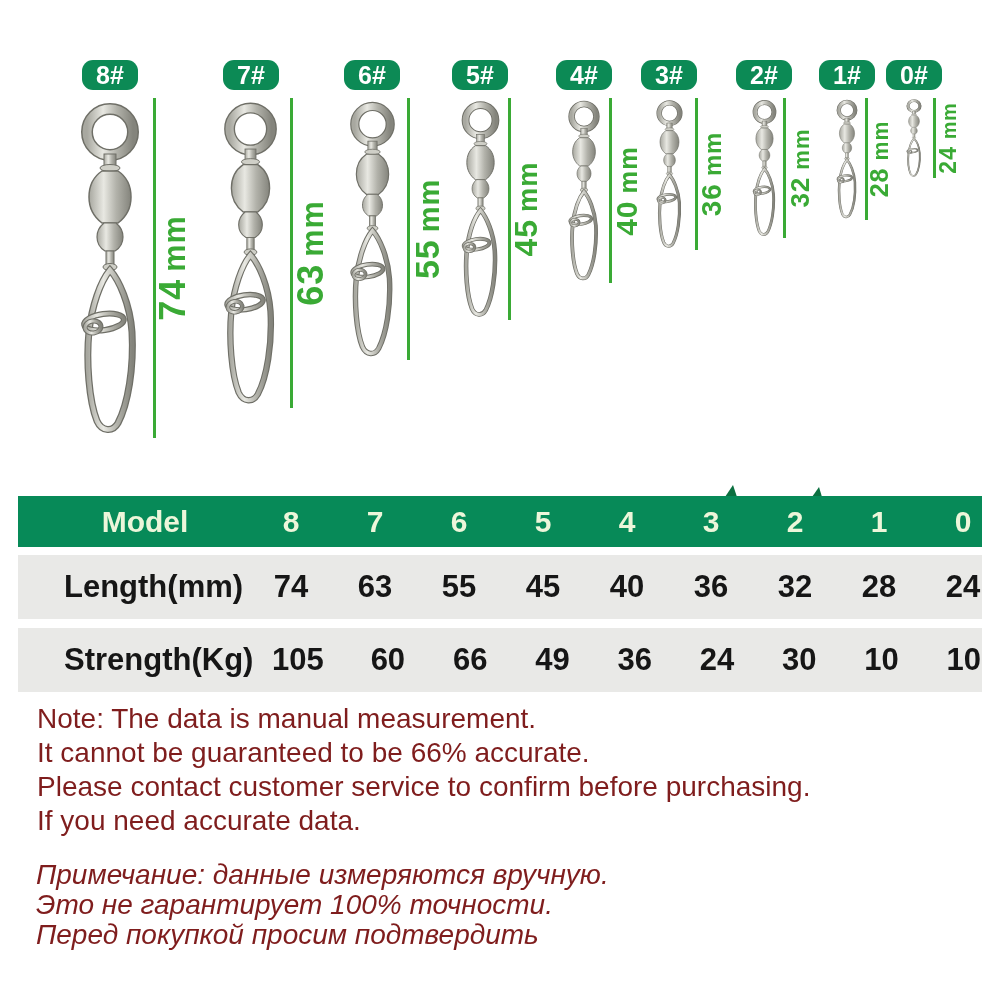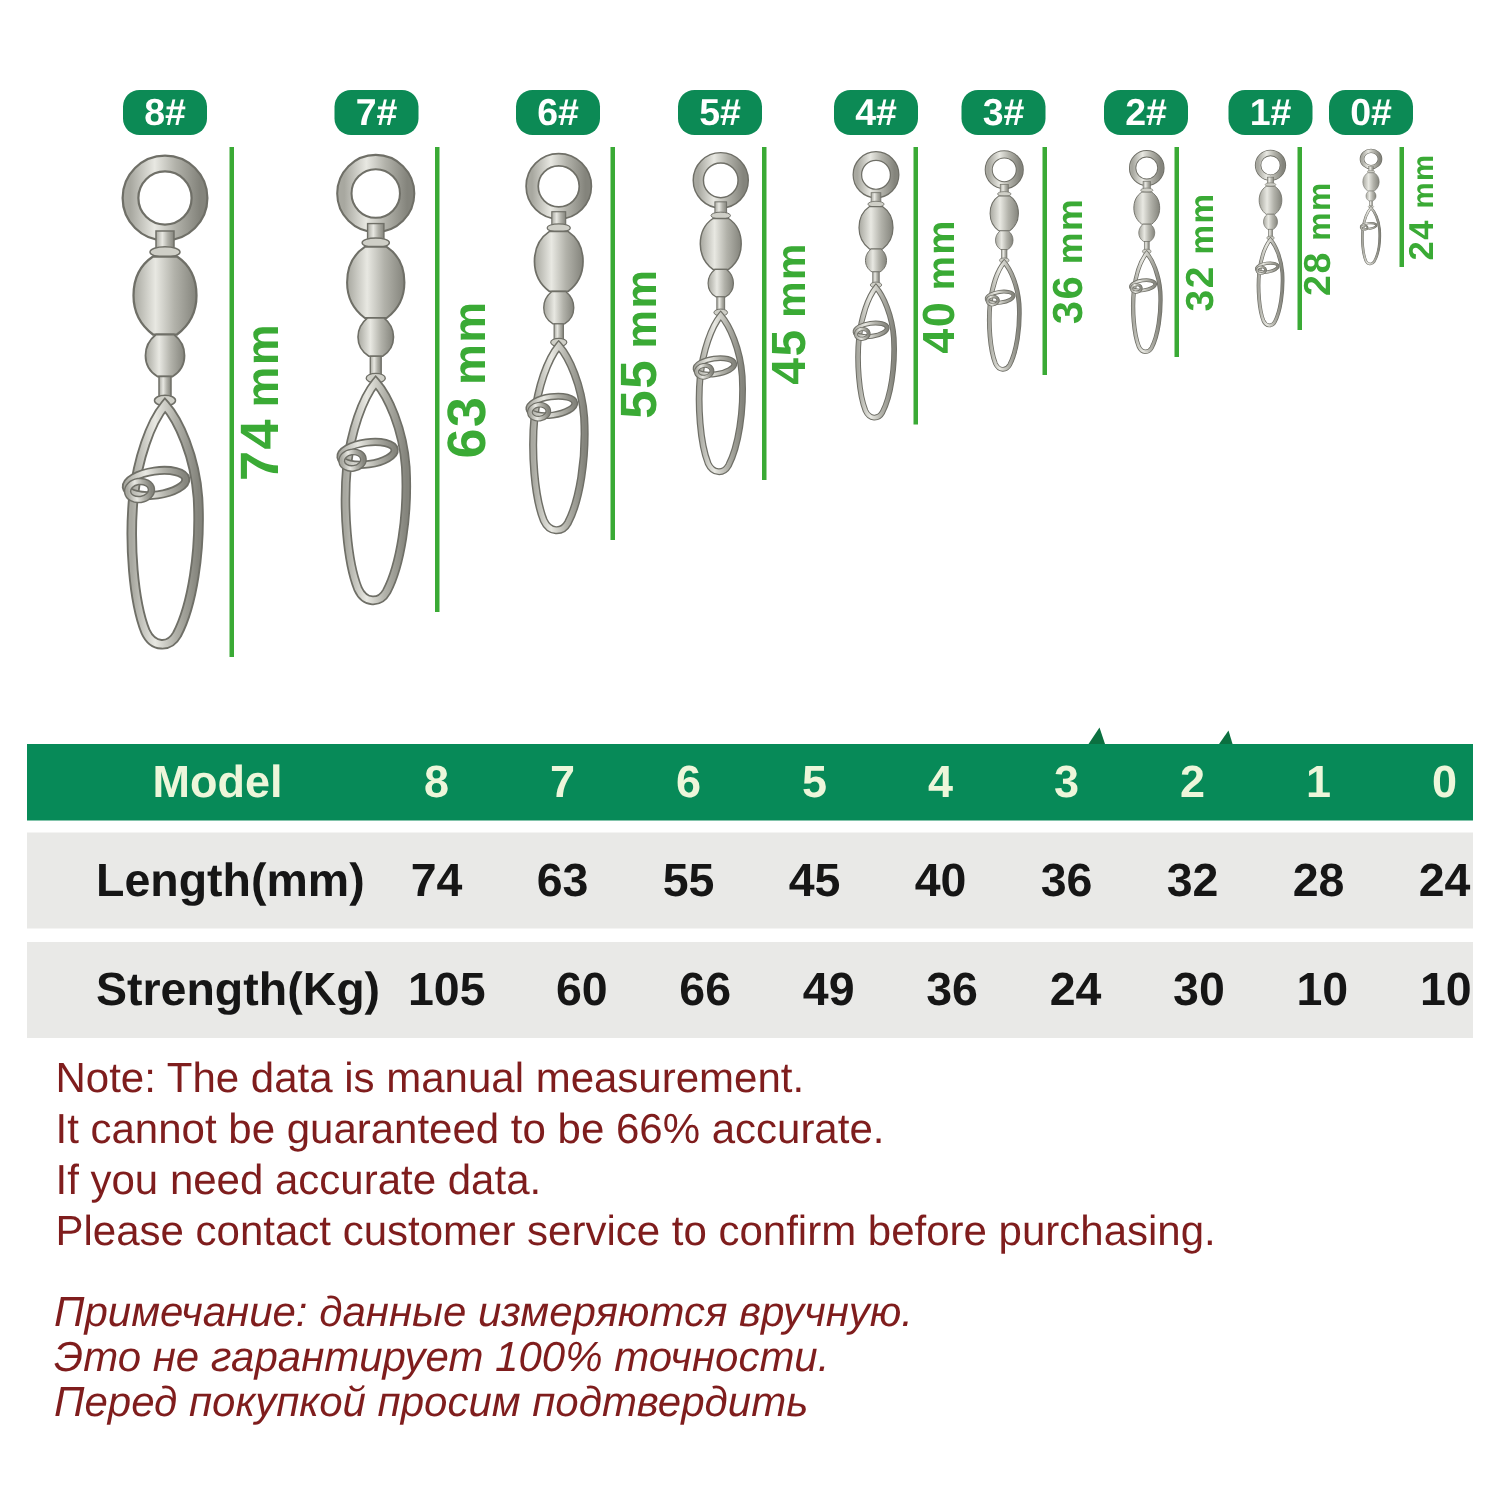--- a/index.html
+++ b/index.html
@@ -208,22 +208,22 @@
       <div>24</div>
       <div>30</div>
       <div>10</div>
       <div>10</div>
     </div>
   </div>
 
   <div id="note-en" class="note">
     <div>Note: The data is manual measurement.</div>
     <div>It cannot be guaranteed to be 66% accurate.</div>
+    <div>Please contact customer service to confirm before purchasing.</div>
     <div>If you need accurate data.</div>
-    <div>Please contact customer service to confirm before purchasing.</div>
   </div>
   <div id="note-ru" class="note">
     <div>Примечание: данные измеряются вручную.</div>
     <div>Это не гарантирует 100% точности.</div>
     <div>Перед покупкой просим подтвердить</div>
   </div>
 
 </div>
 
 </body></html>

